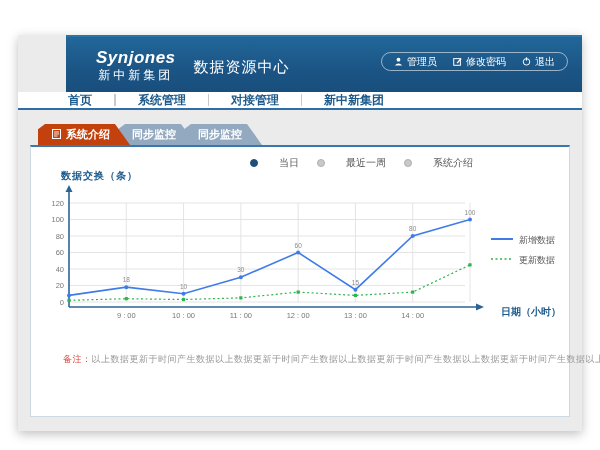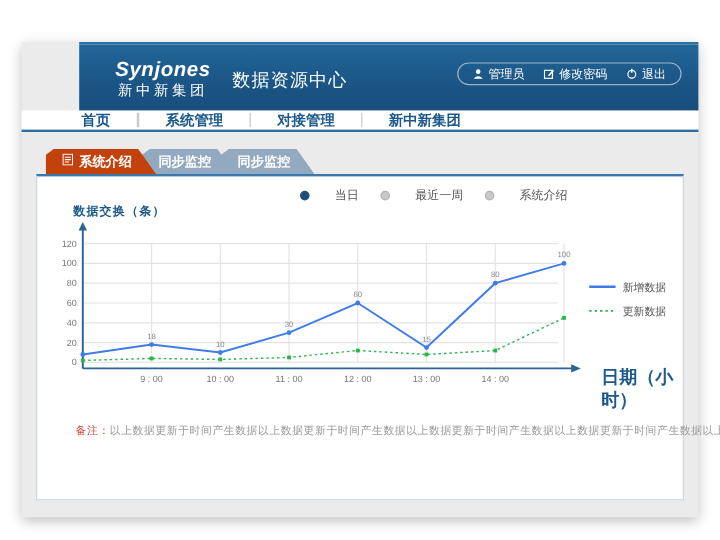--- a/index.html
+++ b/index.html
@@ -33,21 +33,21 @@
   .panel { position:relative; background:#ffffff; border:1px solid #cdd8e2; border-top:2px solid #3a77ad; height:272px; }
 
   
   .radios { position:absolute; top:9px; right:96px; display:flex; gap:18px; }
   .radio { display:flex; align-items:center; gap:21px; font-size:10px; color:#555; cursor:pointer; }
   .radio .dot { width:8px; height:8px; border-radius:50%; }
   .radio .dot.sel { background:#1f4e79; border:1px solid #1f4e79; }
   .radio .dot.unsel { background:#c9c9c9; border:1px solid #b0b0b0; }
 
   .y-label { position:absolute; left:30px; top:22px; font-size:10px; font-weight:bold; color:#1d5a8c; letter-spacing:1px; }
-  .x-label { position:absolute; left:470px; top:158px; font-size:15px; font-weight:bold; color:#1d5a8c; }
+  .x-label { position:absolute; left:470px; top:158px; font-size:10px; font-weight:bold; color:#1d5a8c; }
 
   .chart-wrap { position:absolute; left:8px; top:38px; }
 
   .note { position:absolute; left:32px; top:206px; font-size:9px; color:#999; letter-spacing:0.5px; white-space:nowrap; }
   .note .red { color:#d9453c; }
 </style>
 </head>
 <body>
 
 <div class="window">

